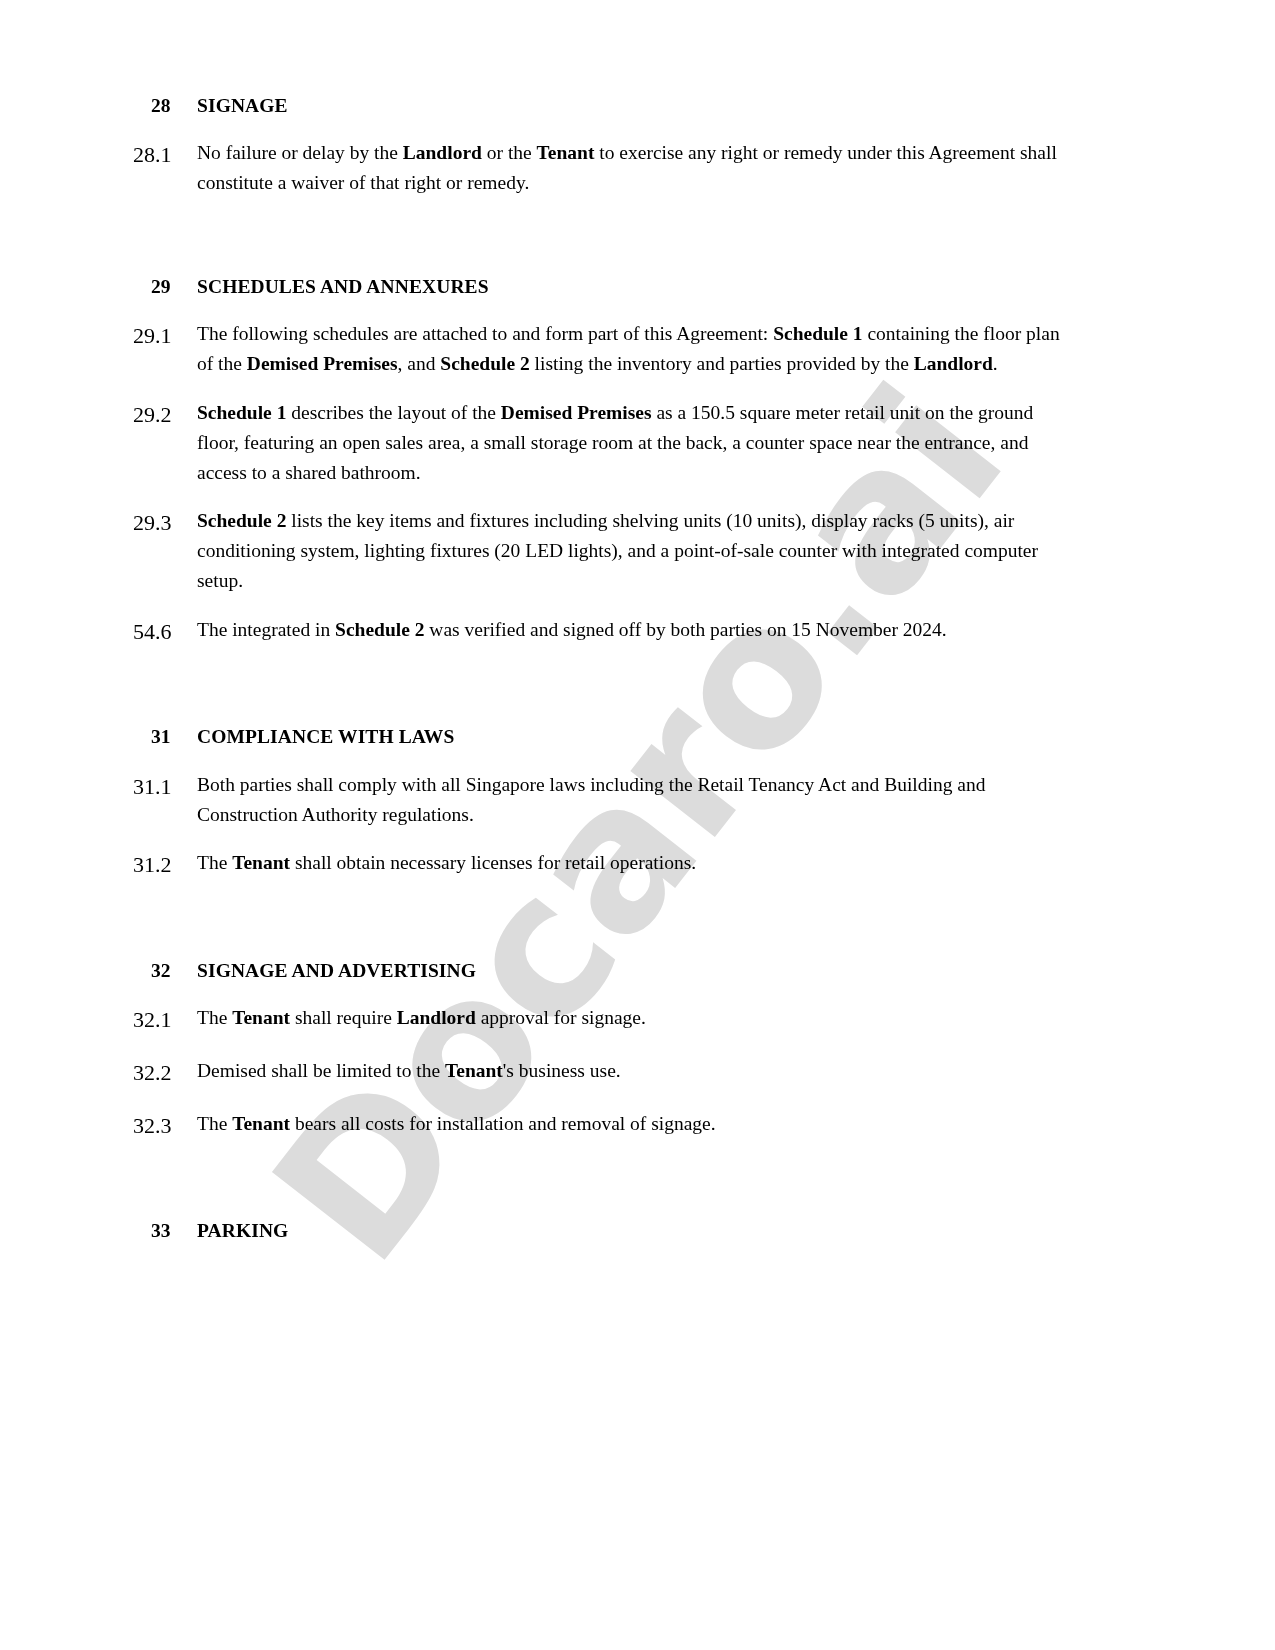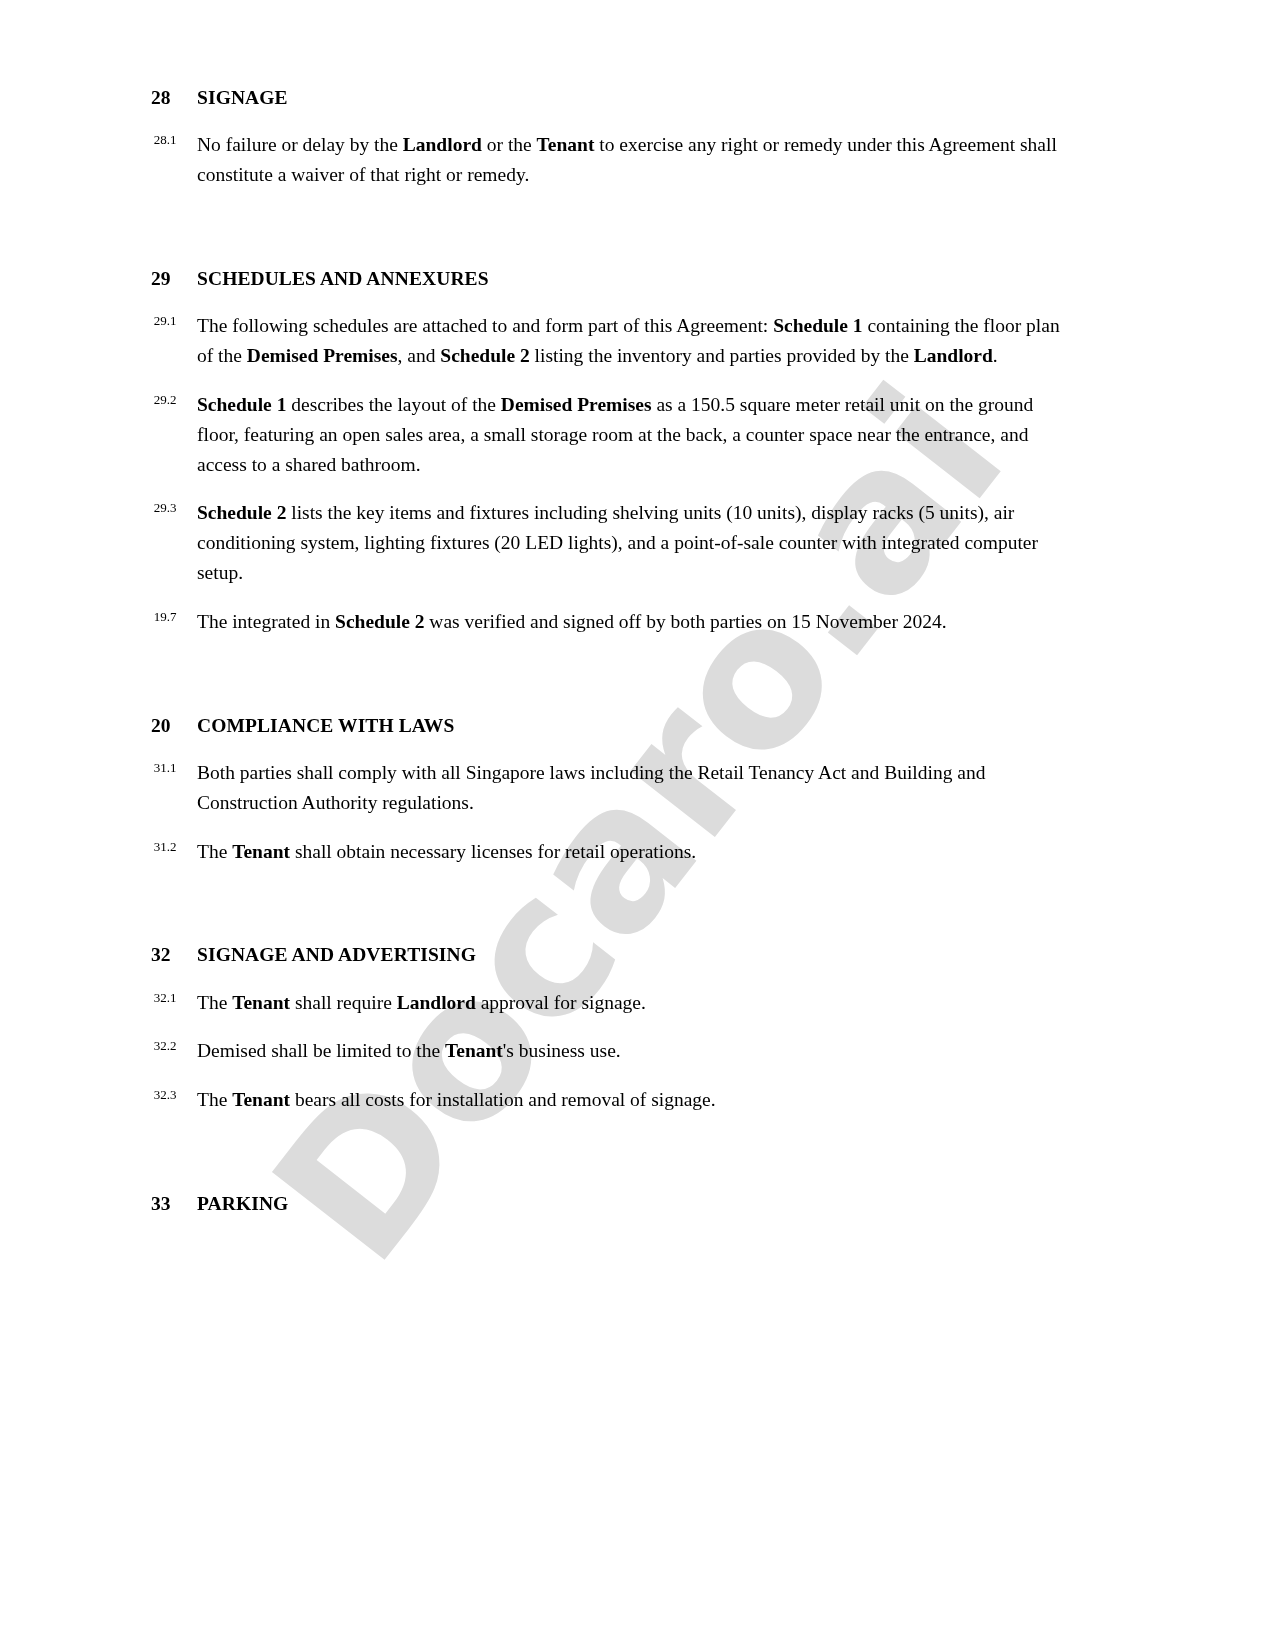--- a/index.html
+++ b/index.html
@@ -39,21 +39,21 @@
     font-size: 196px;
     letter-spacing: -2px;
     color: #dcdcdc;
     white-space: nowrap;
     line-height: 1;
     user-select: none;
   }
   .content {
     position: absolute;
     left: 0;
-    top: 8px;
+    top: 16px;
     width: 1275px;
     z-index: 1;
     padding-top: 76px;
   }
   .clause-row {
     display: flex;
     align-items: flex-start;
     width: 940px;
     margin-left: 133px;
   }
@@ -76,23 +76,22 @@
     line-height: 1.45;
     letter-spacing: 0.1px;
   }
   .para-row {
     margin-bottom: 19px;
   }
   .para-row .num {
     width: 64px;
     flex: 0 0 64px;
     box-sizing: border-box;
-    font-size: 13px;
+    font-size: 22px;
     line-height: 1.53;
-    text-align: center;
   }
   .para-row .body {
     flex: 1 1 auto;
     font-size: 19.5px;
     line-height: 1.53;
     text-align: left;
   }
   .body b {
     font-weight: bold;
   }
@@ -127,26 +126,26 @@
       </div>
       <div class="clause-row para-row">
         <div class="num">29.2</div>
         <div class="body"><b>Schedule 1</b><span> describes the layout of the </span><b>Demised Premises</b><span> as a 150.5 square meter retail unit on the ground floor, featuring an open sales area, a small storage room at the back, a counter space near the entrance, and access to a shared bathroom.</span></div>
       </div>
       <div class="clause-row para-row">
         <div class="num">29.3</div>
         <div class="body"><b>Schedule 2</b><span> lists the key items and fixtures including shelving units (10 units), display racks (5 units), air conditioning system, lighting fixtures (20 LED lights), and a point-of-sale counter with integrated computer setup.</span></div>
       </div>
       <div class="clause-row para-row">
-        <div class="num">19.7</div>
+        <div class="num">54.6</div>
         <div class="body"><span>The integrated in </span><b>Schedule 2</b><span> was verified and signed off by both parties on 15 November 2024.</span></div>
       </div>
       <div class="gap-md"></div>
       <div class="clause-row heading-row">
-        <div class="num">20</div>
+        <div class="num">31</div>
         <div class="body">COMPLIANCE WITH LAWS</div>
       </div>
       <div class="clause-row para-row">
         <div class="num">31.1</div>
         <div class="body"><span>Both parties shall comply with all Singapore laws including the Retail Tenancy Act and Building and Construction Authority regulations.</span></div>
       </div>
       <div class="clause-row para-row">
         <div class="num">31.2</div>
         <div class="body"><span>The </span><b>Tenant</b><span> shall obtain necessary licenses for retail operations.</span></div>
       </div>

